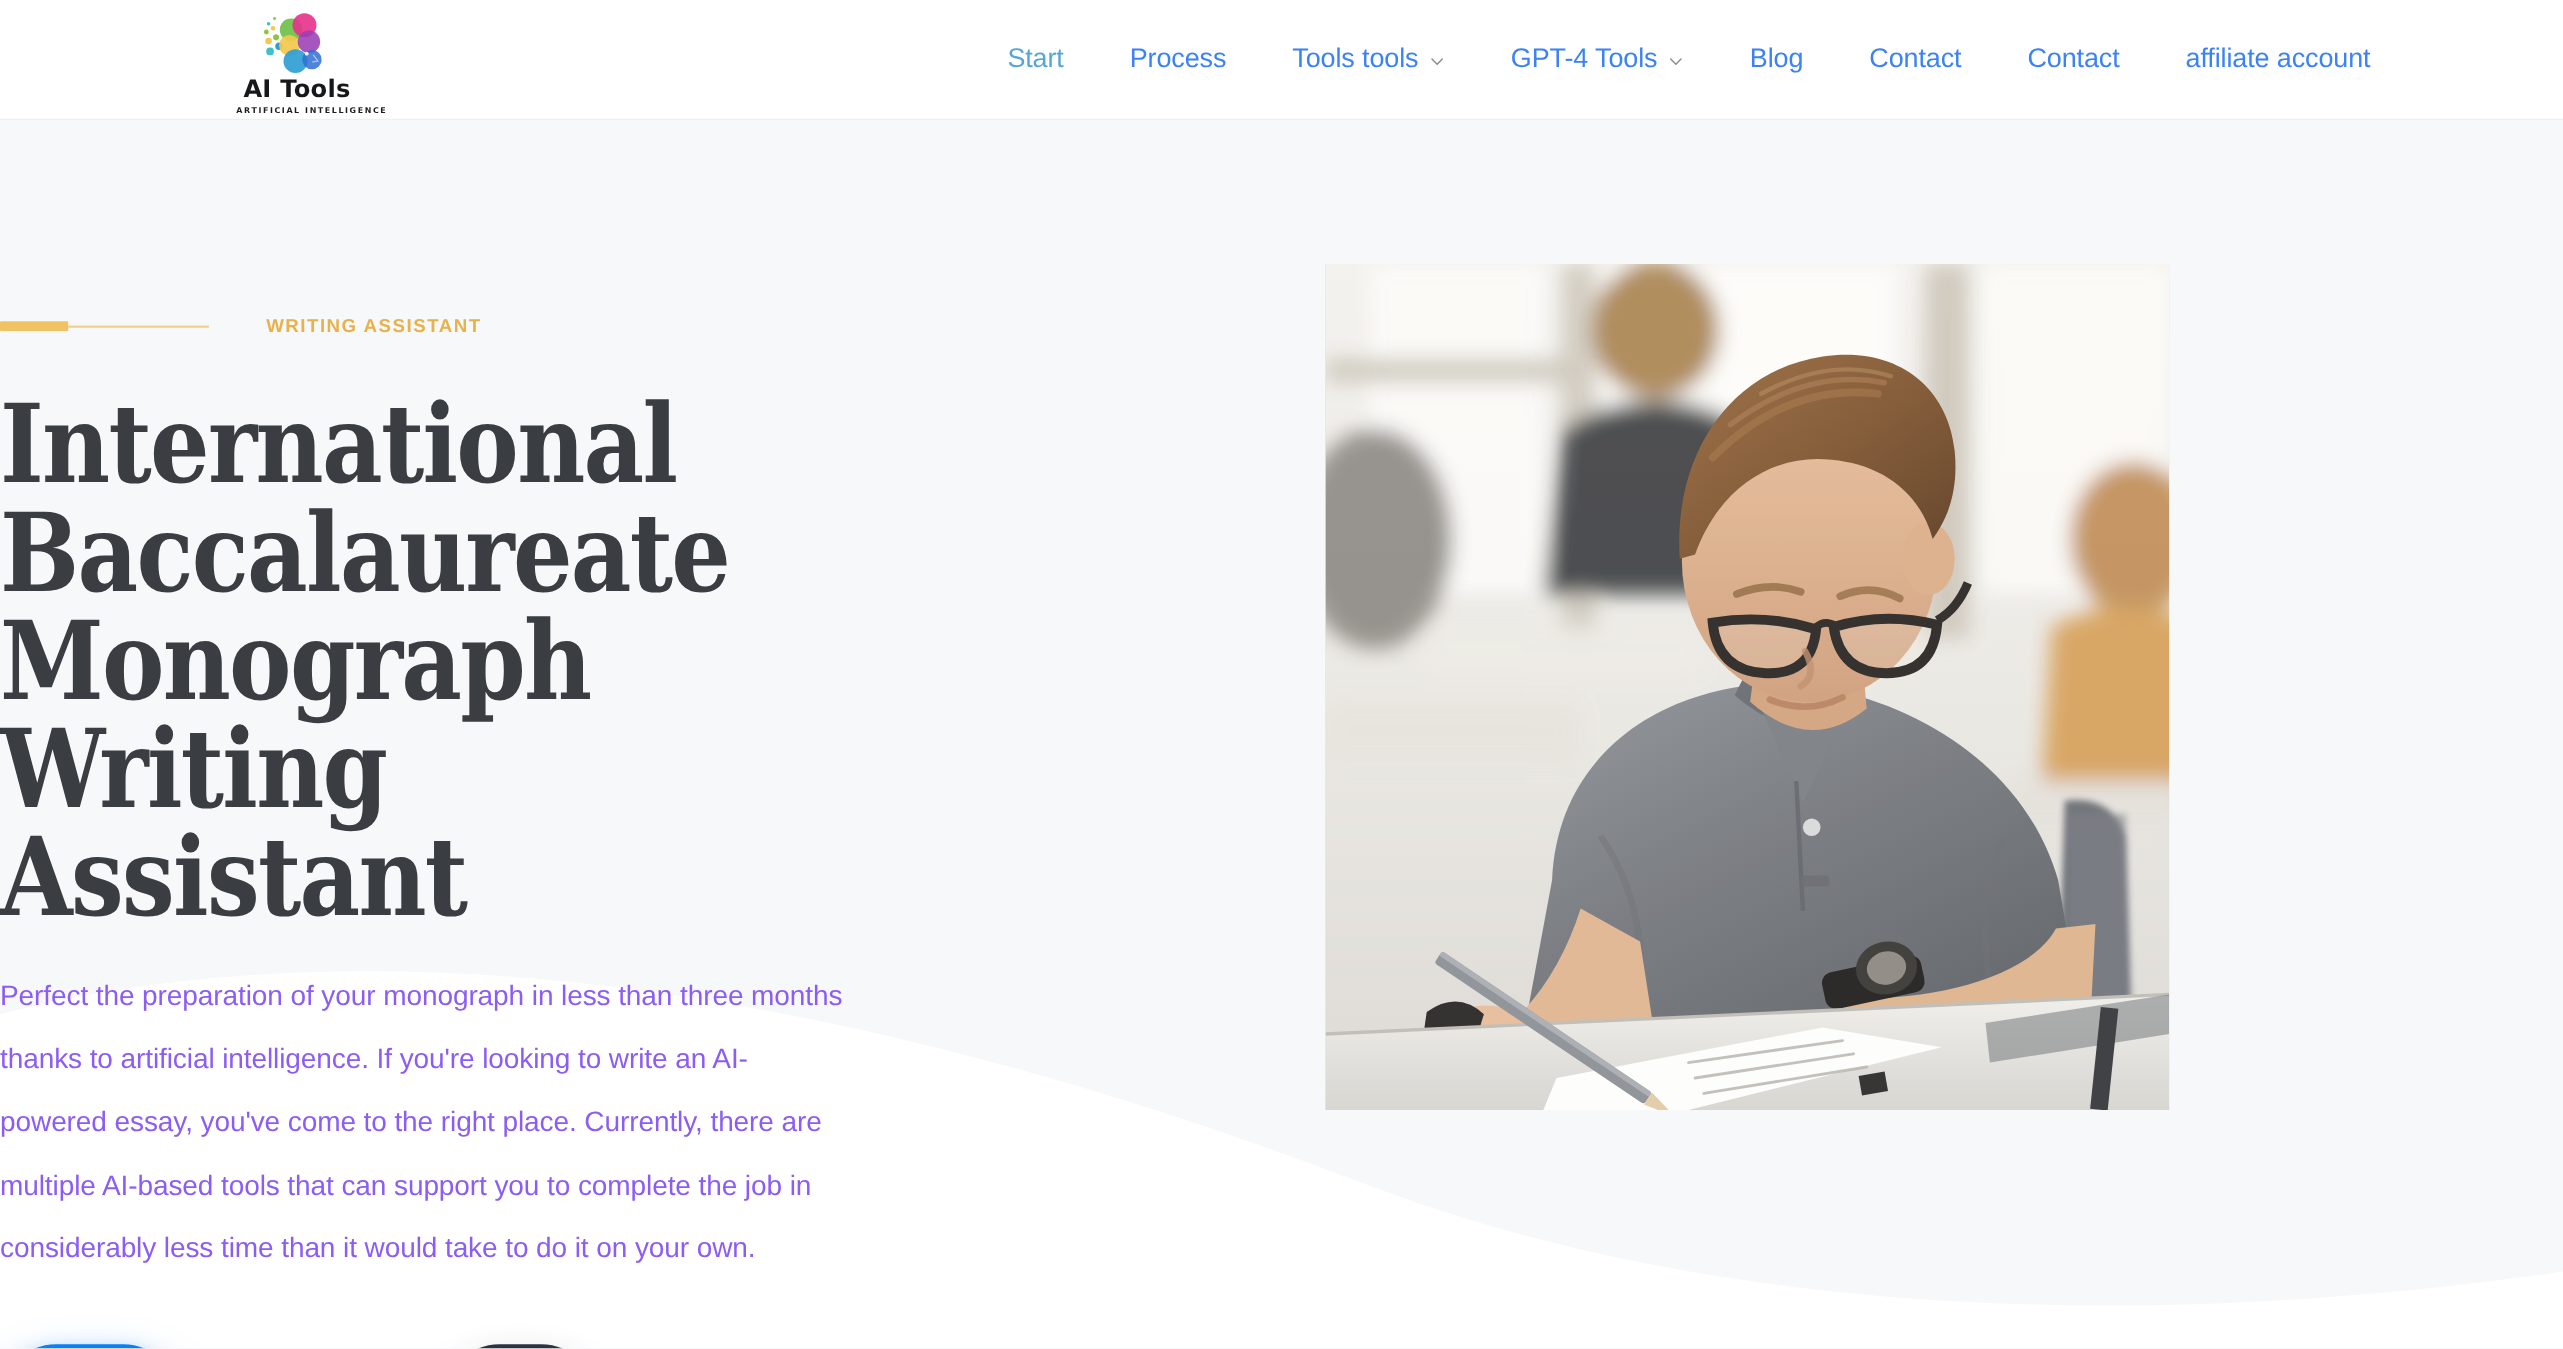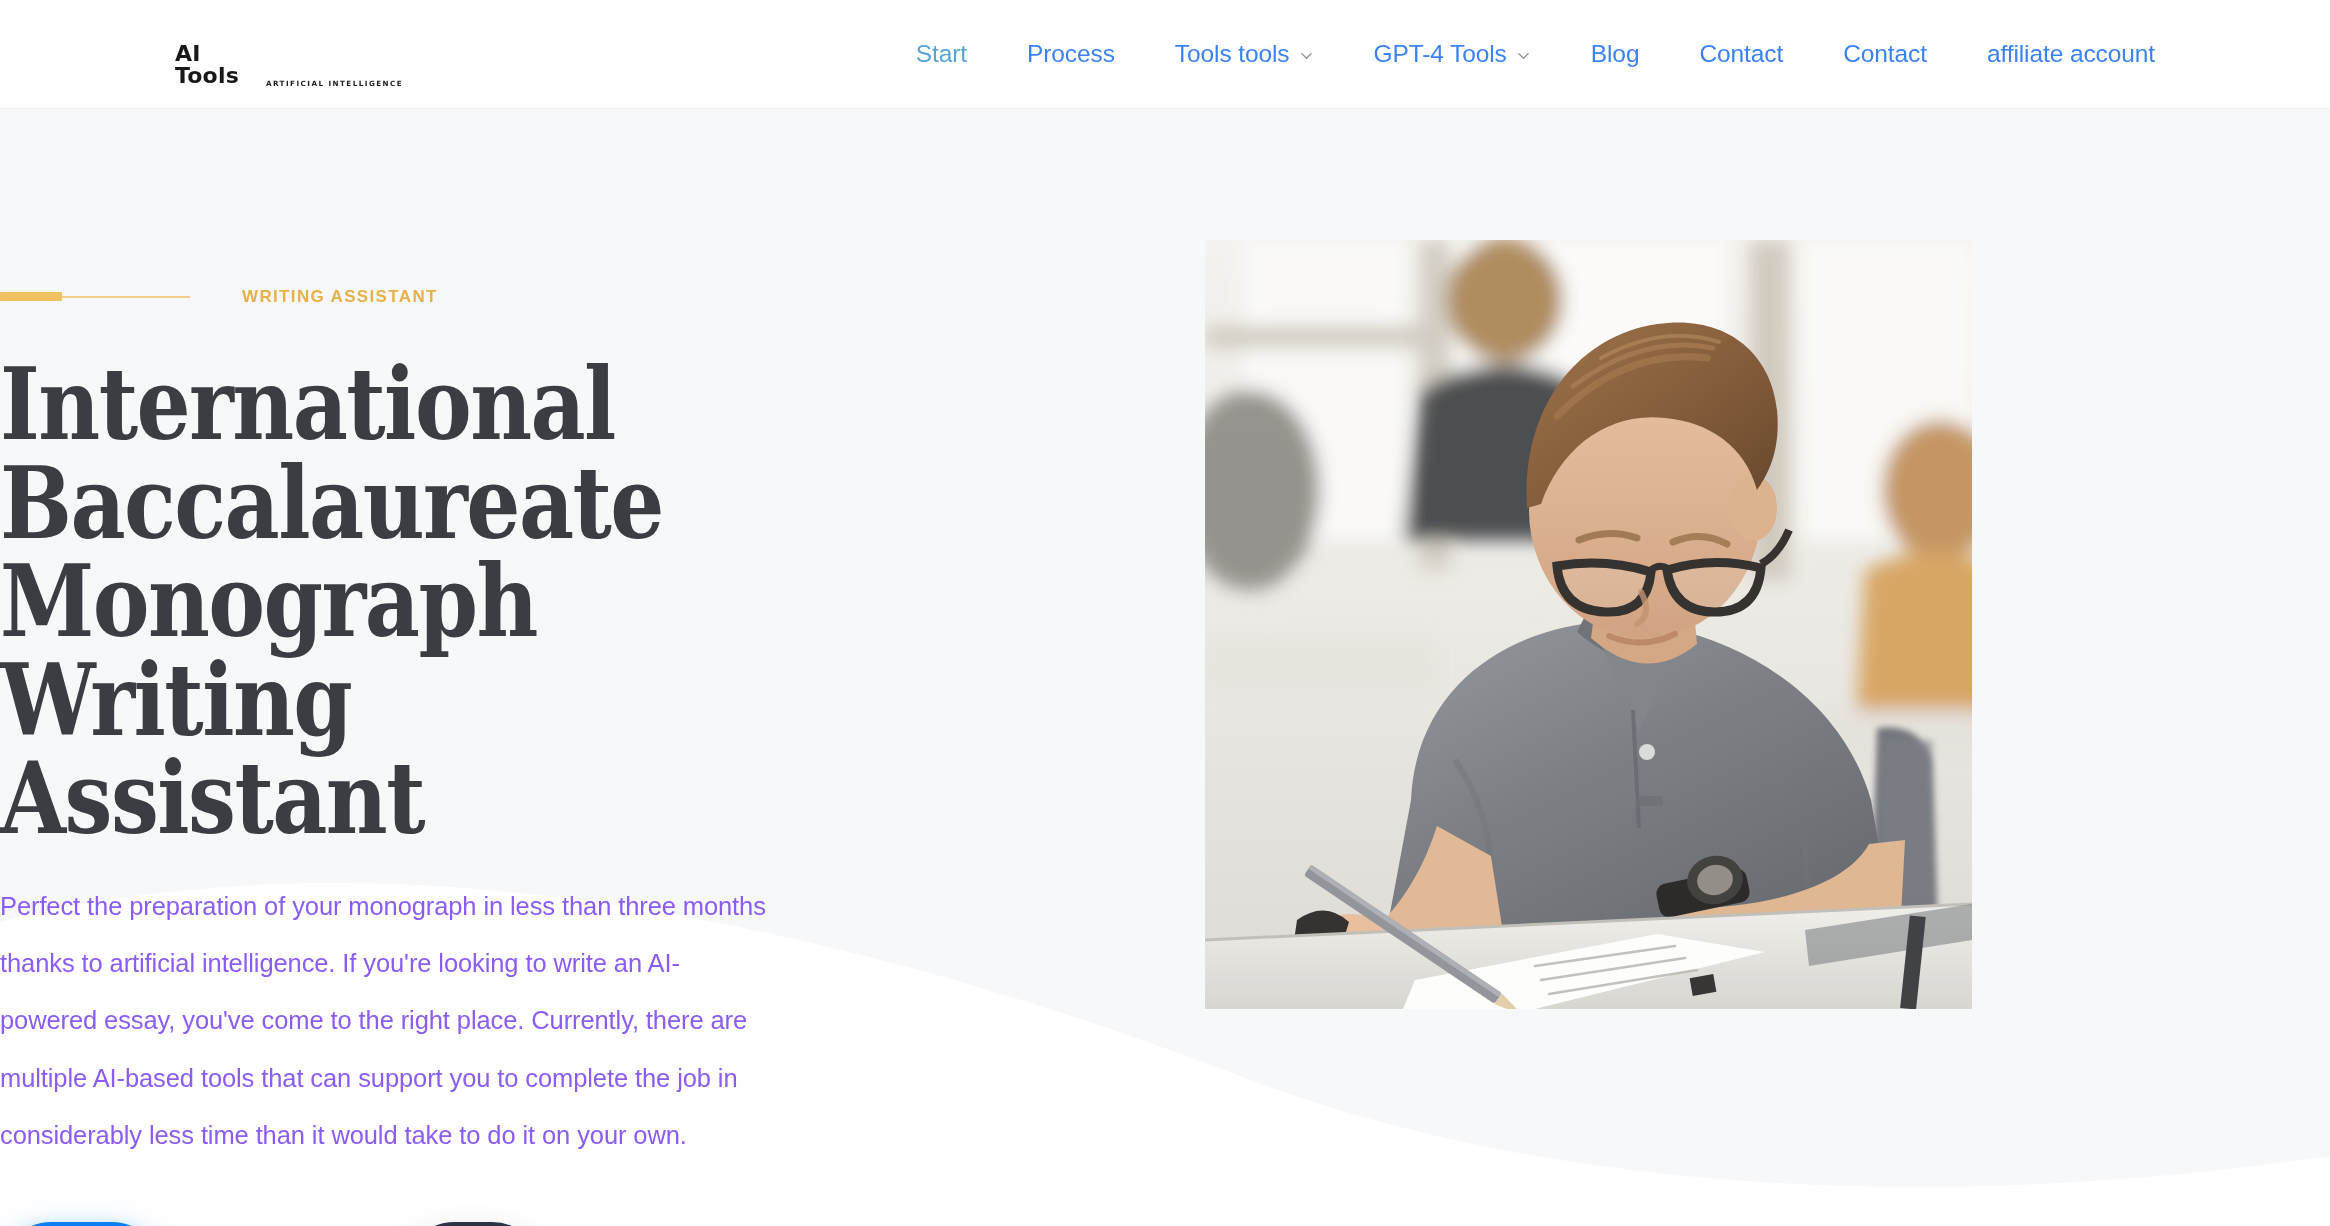--- a/index.html
+++ b/index.html
@@ -43,22 +43,22 @@
     margin: 0 auto;
     height: 108px;
     display: flex;
     align-items: center;
     justify-content: space-between;
   }
 
   
   .brand {
     display: flex;
-    flex-direction: row;
-    align-items: flex-end;
+    flex-direction: column;
+    align-items: center;
     justify-content: flex-start;
     padding-top: 4px;
     width: 190px;
     text-decoration: none;
   }
 
   .brand-mark {
     width: 68px;
     height: 62px;
     display: block;

